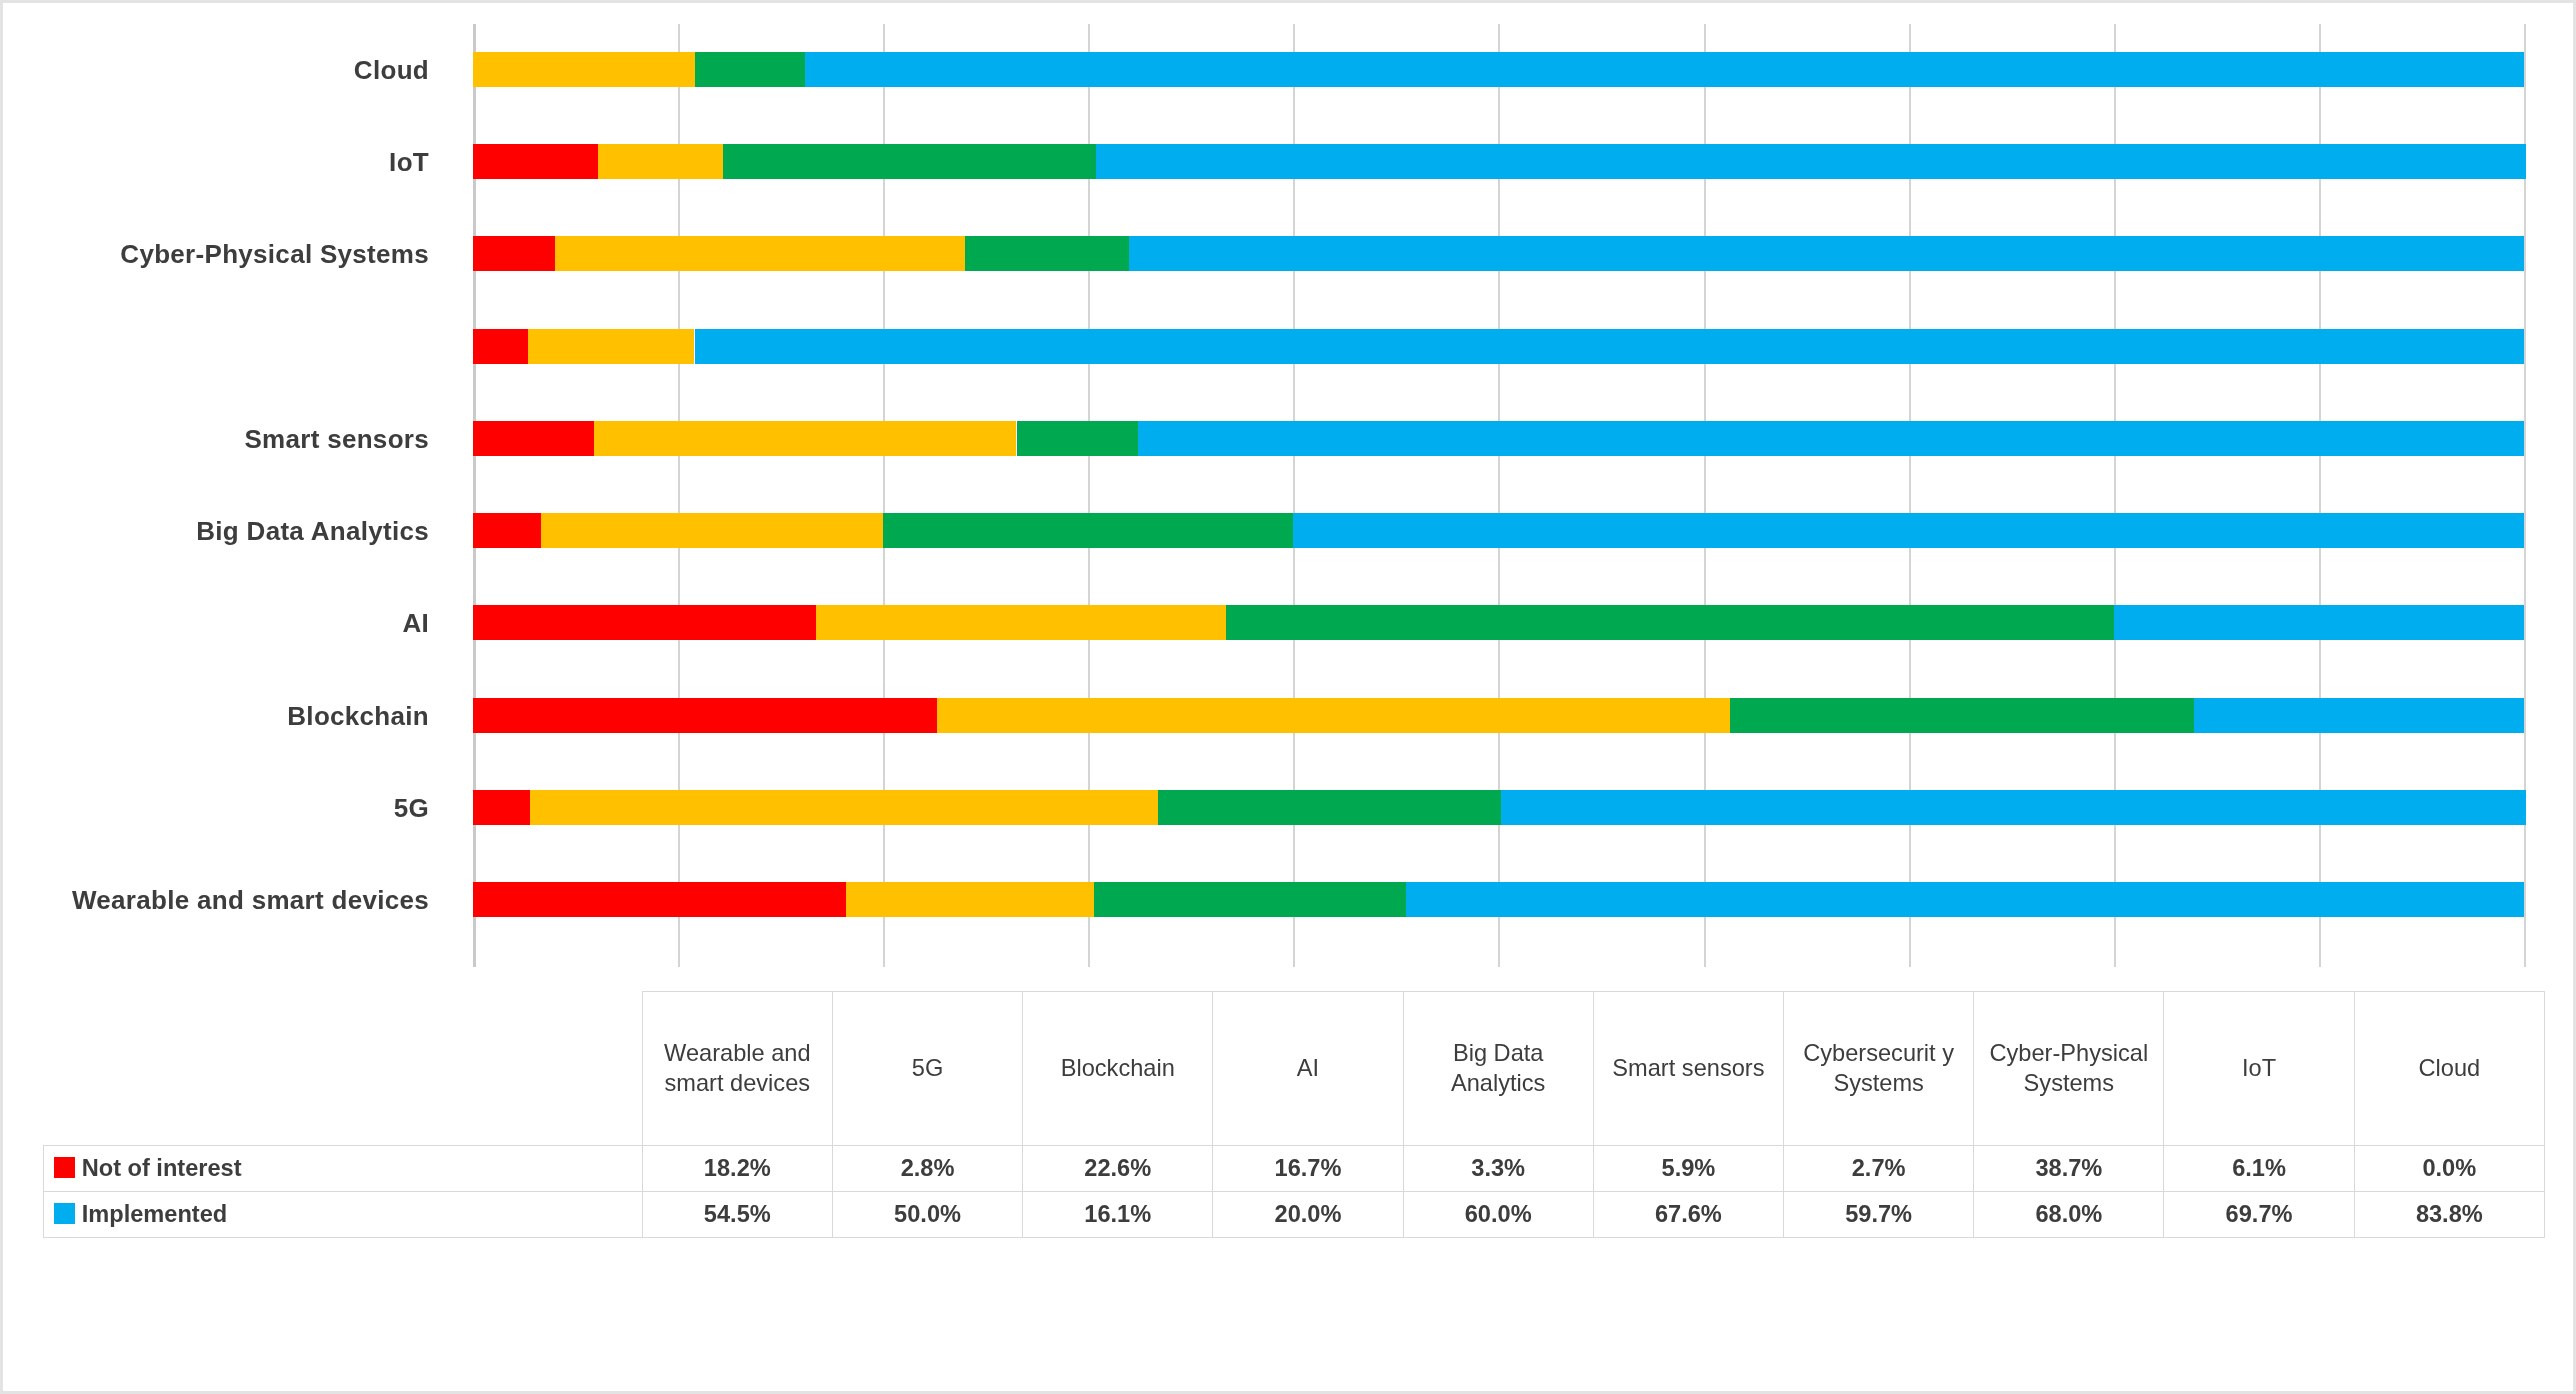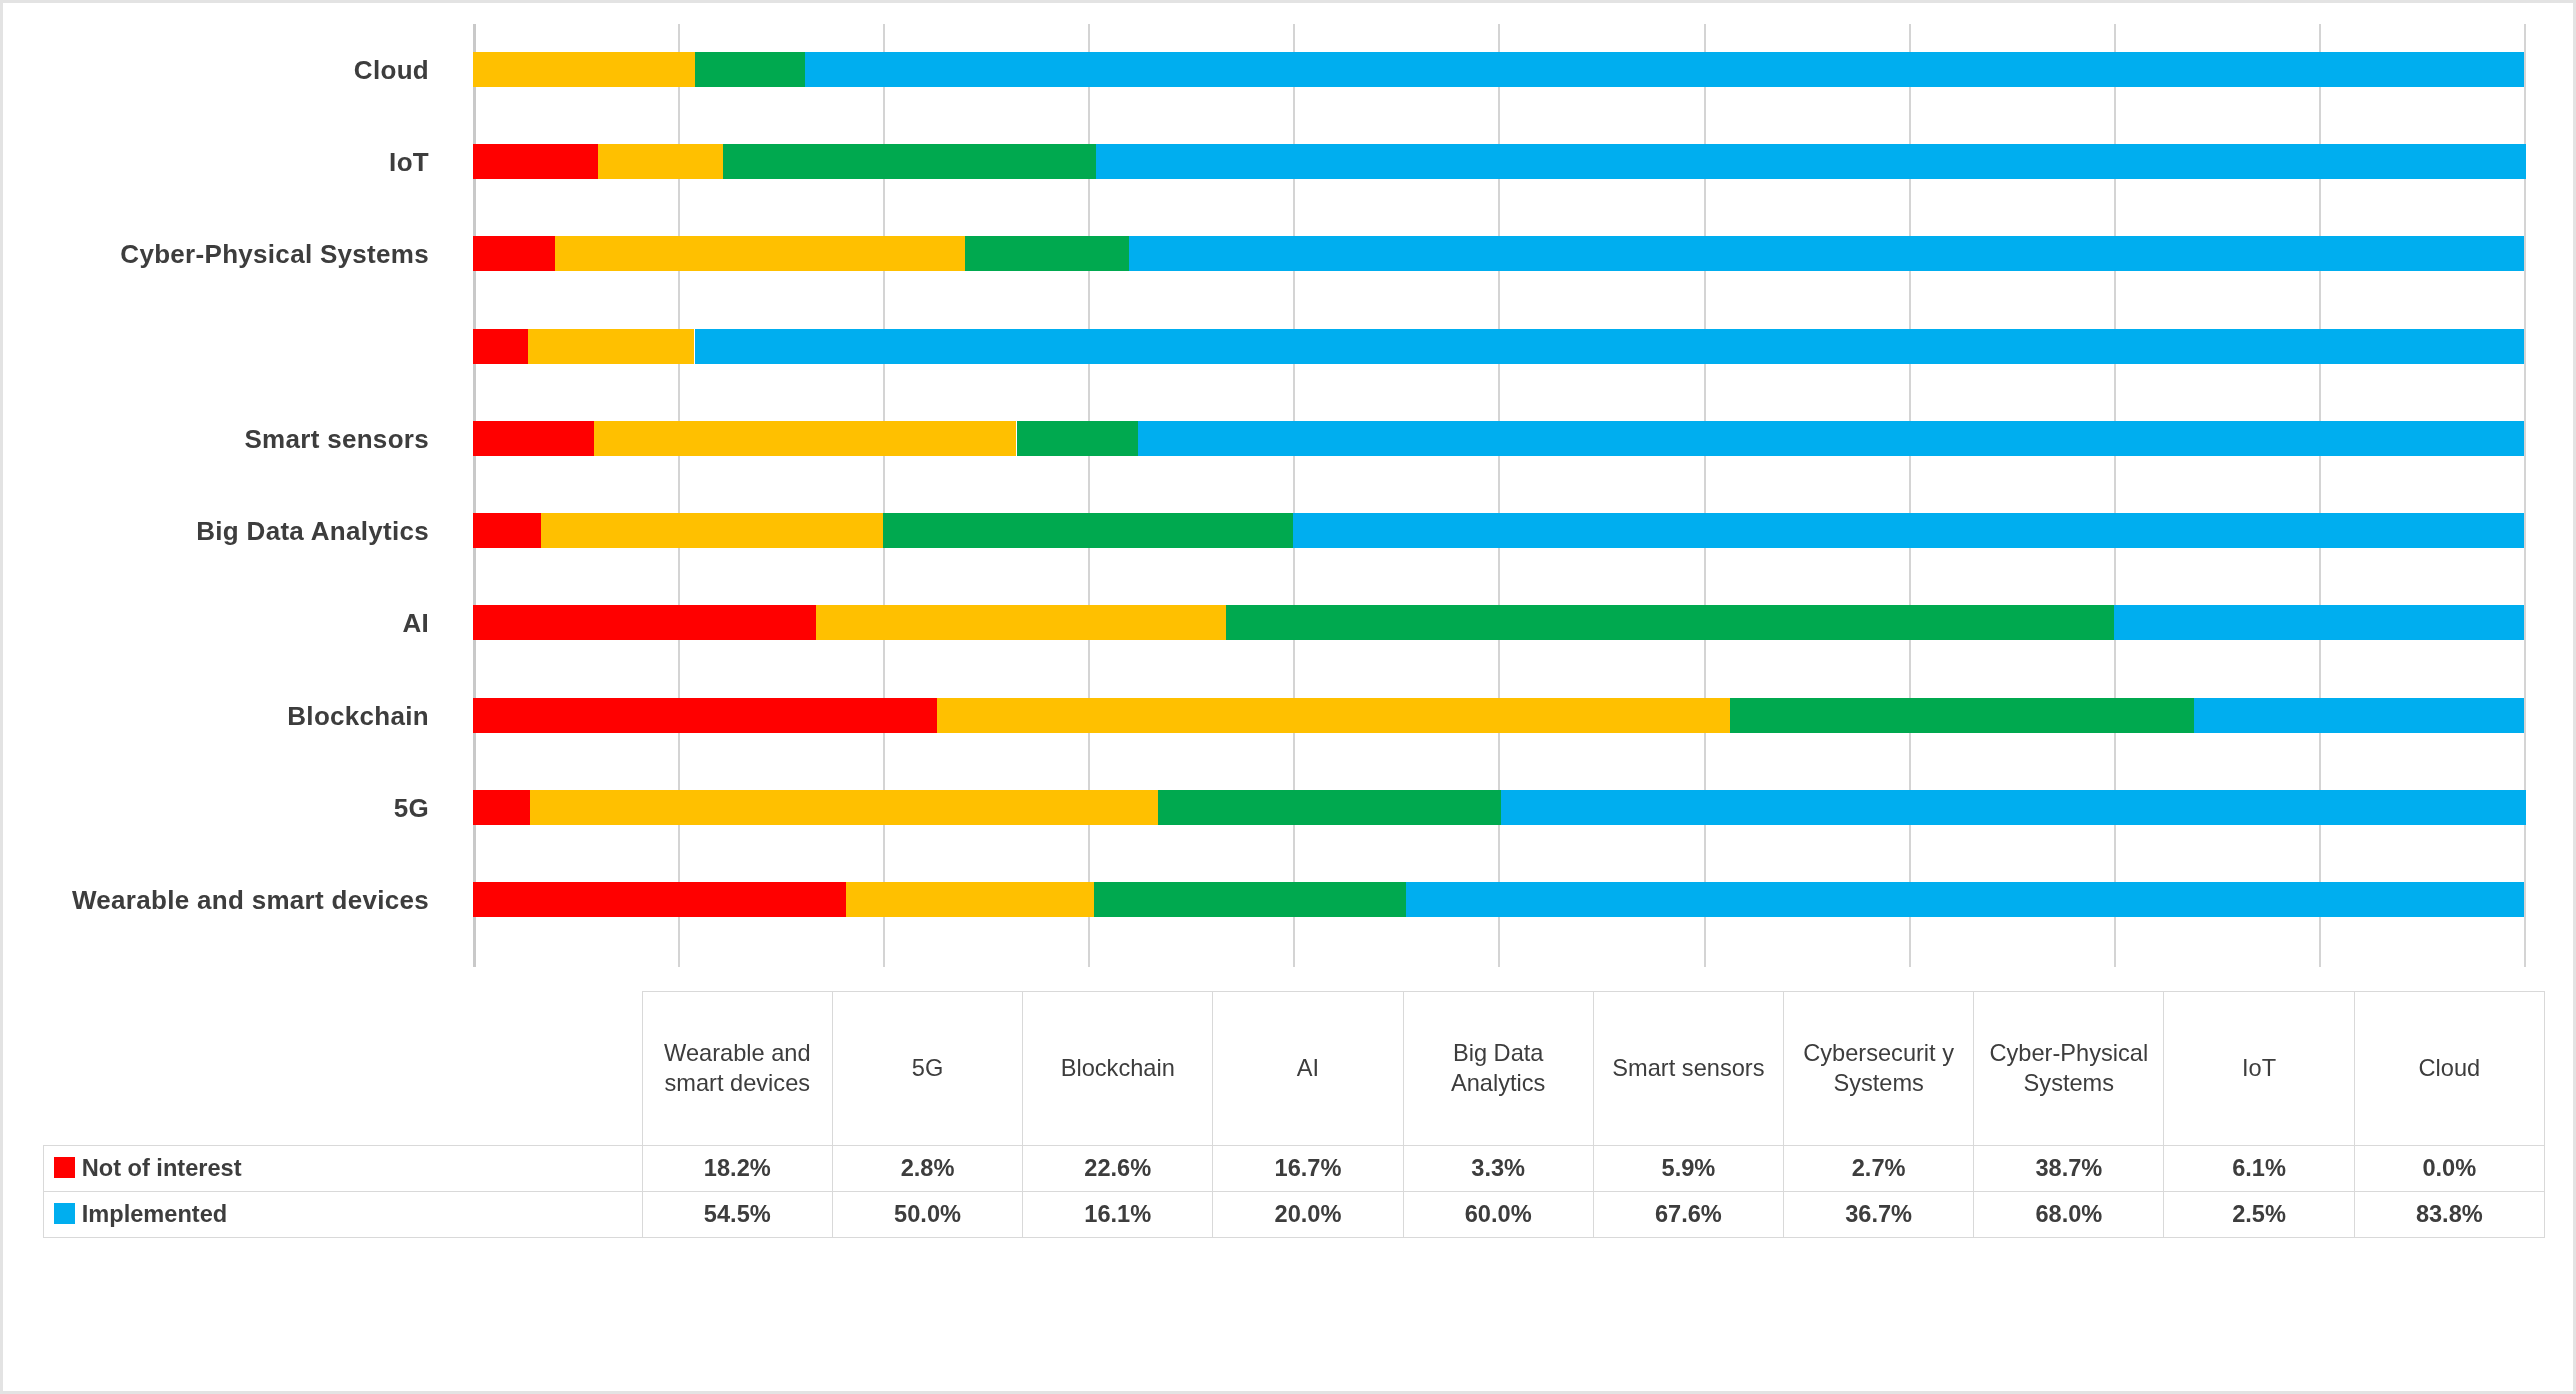--- a/index.html
+++ b/index.html
@@ -283,22 +283,22 @@
           <td>0.0%</td>
         </tr>
         <tr>
           <td class="legendcell"><span class="swatch" style="background: rgb(0, 174, 239);"></span><span>Implemented</span></td>
           <td>54.5%</td>
           <td>50.0%</td>
           <td>16.1%</td>
           <td>20.0%</td>
           <td>60.0%</td>
           <td>67.6%</td>
-          <td>36.7%</td>
+          <td>59.7%</td>
           <td>68.0%</td>
-          <td>2.5%</td>
+          <td>69.7%</td>
           <td>83.8%</td>
         </tr>
       </tbody>
   </table>
 
 </div>
 
 
 </body></html>

